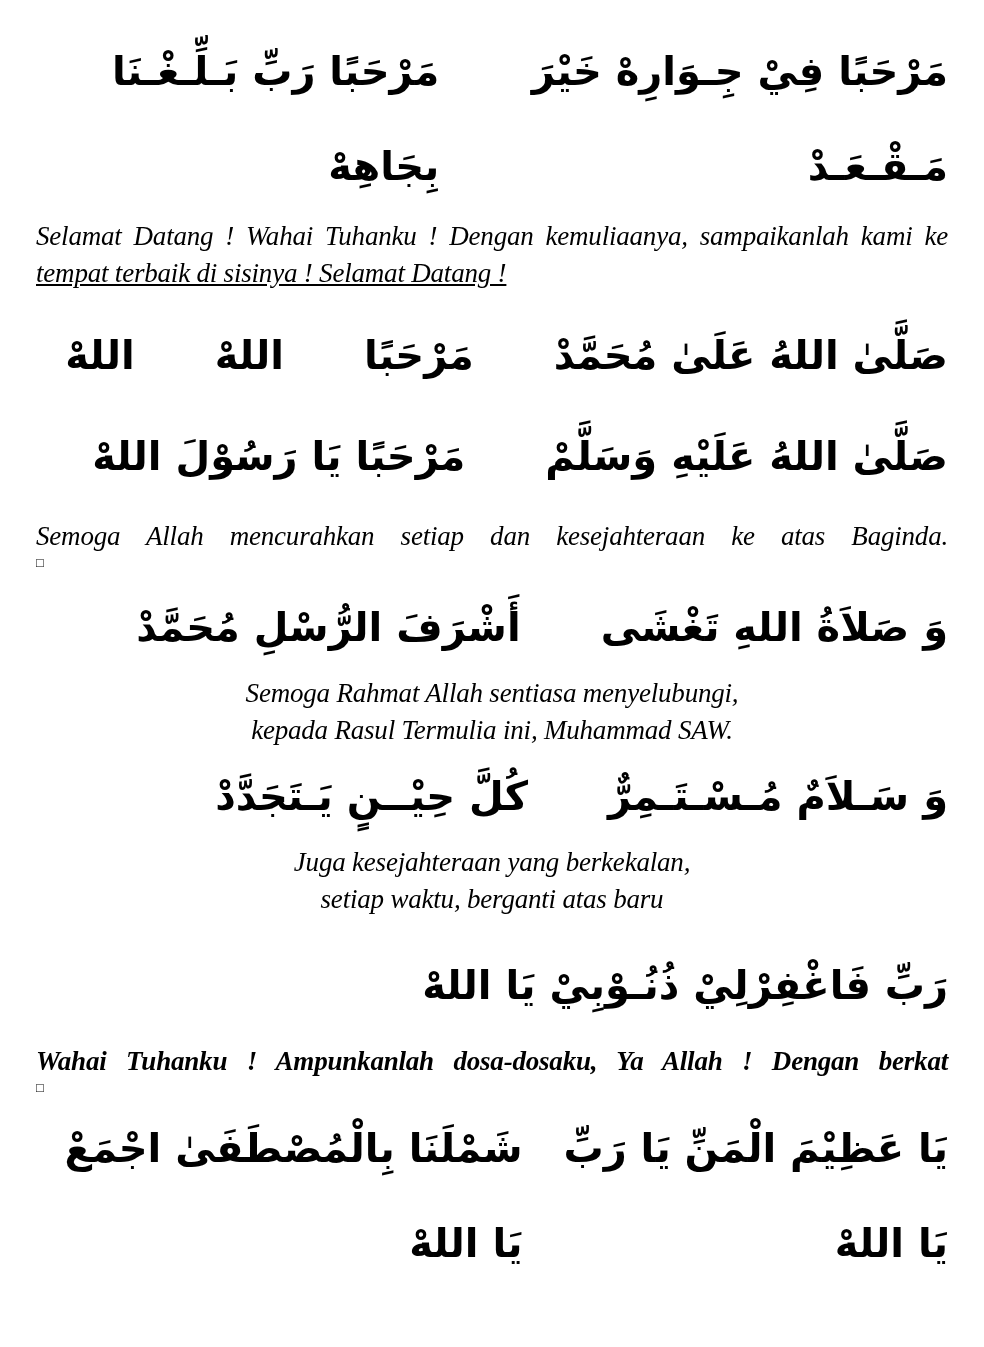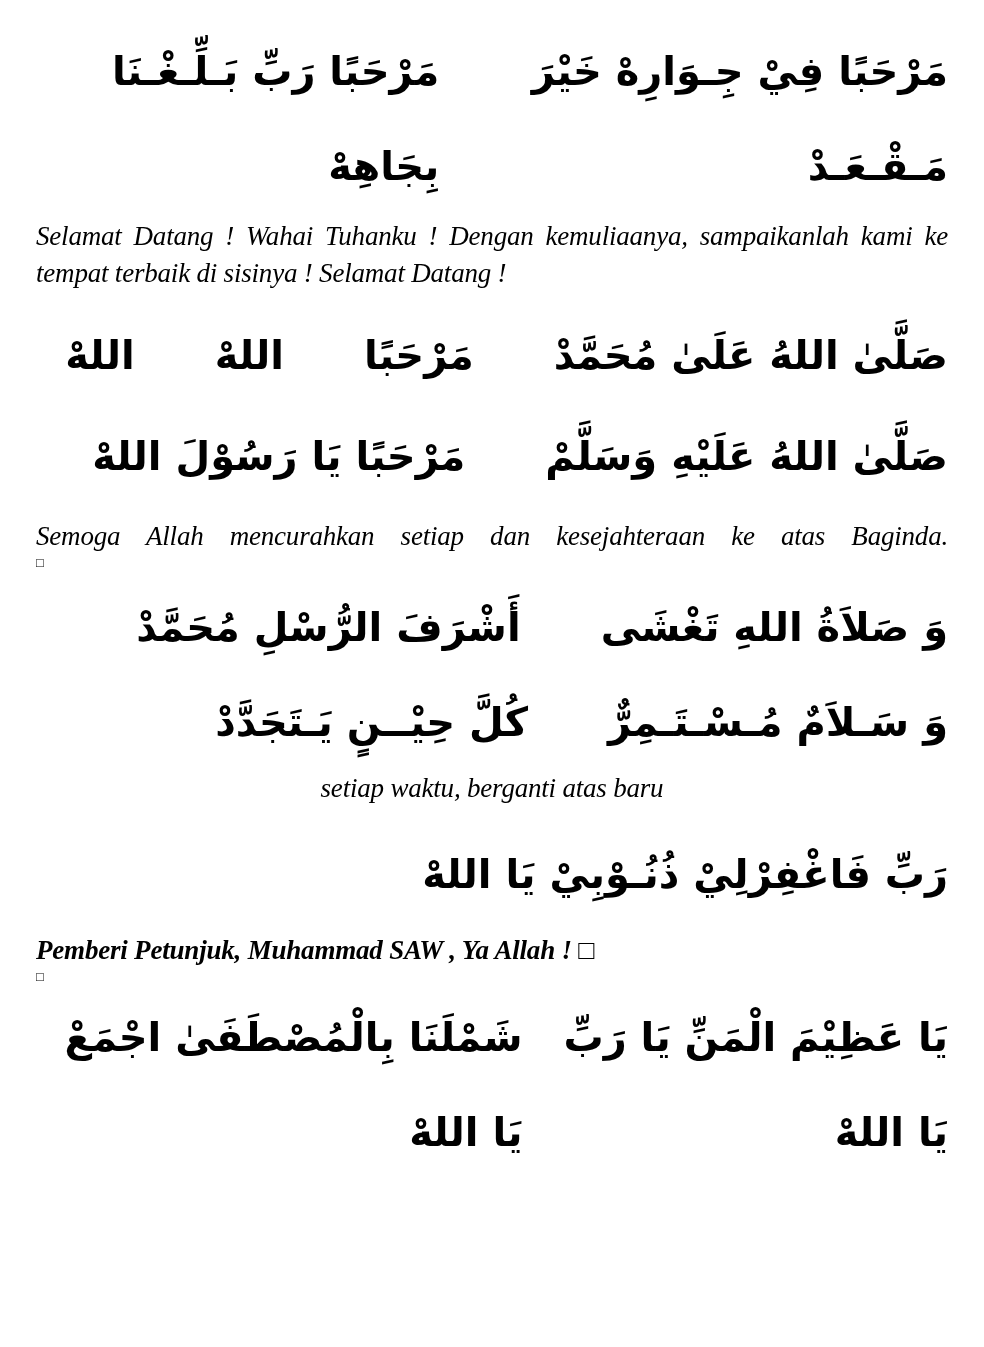--- a/index.html
+++ b/index.html
@@ -31,21 +31,21 @@
   
   .lt {
     font-family: "Liberation Serif", "DejaVu Serif", serif;
     font-style: italic;
     font-size: 27px;
     line-height: 37px;
     letter-spacing: -0.2px;
   }
   .lt-bold { font-weight: bold; }
   .jf { text-align: justify; text-align-last: justify; }
-  .last-left { text-align: left; text-align-last: left; }
+  .last-left { text-align: left; text-align-last: left; text-decoration: underline; }
   .ctr { text-align: center; text-align-last: center; }
   .tiny-box {
     font-size: 13px;
     line-height: 15px;
     font-style: italic;
   }
   
   .m-t1  { margin-top: 4px; }
   .m-s1  { margin-top: 16px; }
   .m-s2  { margin-top: 6px; }
@@ -74,33 +74,38 @@
 
   <div class="ar ar-center m-s2" dir="rtl">صَلَّىٰ اللهُ عَلَيْهِ وَسَلَّمْ  مَرْحَبًا يَا رَسُوْلَ اللهْ</div>
 
   <div class="lt m-t2">
     <div class="jf">Semoga Allah mencurahkan setiap dan kesejahteraan ke atas Baginda.</div>
     <div class="tiny-box">□</div>
   </div>
 
   <div class="ar ar-center m-s3" dir="rtl">وَ صَلاَةُ اللهِ تَغْشَى  أَشْرَفَ الرُّسْلِ مُحَمَّدْ</div>
 
+  <div class="lt ctr">
+    <div>Semoga Rahmat Allah sentiasa menyelubungi,</div>
+    <div>kepada Rasul Termulia ini, Muhammad SAW.</div>
+  </div>
 
   <div class="ar ar-center" dir="rtl">وَ سَـلاَمٌ مُـسْـتَـمِرٌّ  كُلَّ حِيْــنٍ يَـتَجَدَّدْ</div>
 
   <div class="lt ctr">
+    <div>Juga kesejahteraan yang berkekalan,</div>
     <div>setiap waktu, berganti atas baru</div>
   </div>
 
   <div class="ar ar-row m-c2" dir="rtl">
     <span>رَبِّ فَاغْفِرْلِيْ ذُنُـوْبِيْ يَا اللهْ</span>
   </div>
 
   <div class="lt lt-bold m-t5">
-    <div class="last-left">Pemberi Petunjuk, Muhammad SAW , Ya Allah ! □</div>
+    <div class="jf">Wahai Tuhanku ! Ampunkanlah dosa-dosaku, Ya Allah ! Dengan berkat</div>
     <div class="tiny-box">□</div>
   </div>
 
   <div class="ar ar-row m-c3" dir="rtl">
     <span>يَا عَظِيْمَ الْمَنِّ يَا رَبِّ يَا اللهْ</span>
     <span>شَمْلَنَا بِالْمُصْطَفَىٰ اجْمَعْ يَا اللهْ</span>
   </div>
 
 </div>
 

